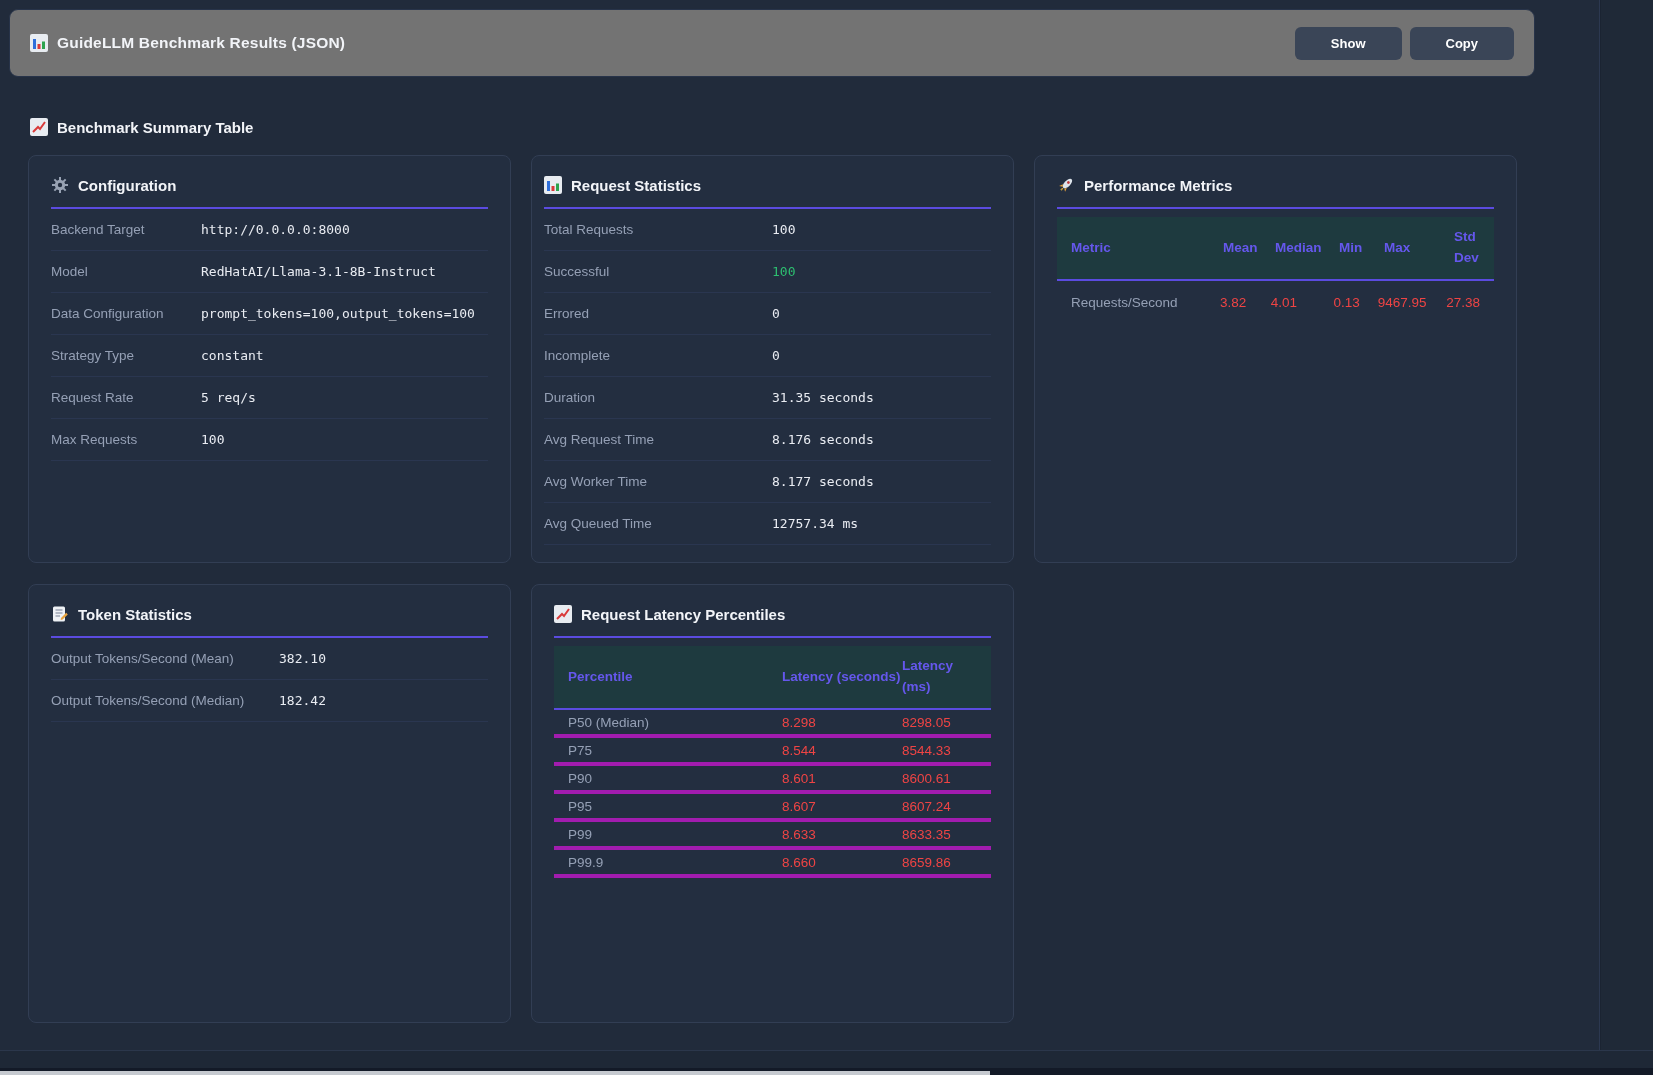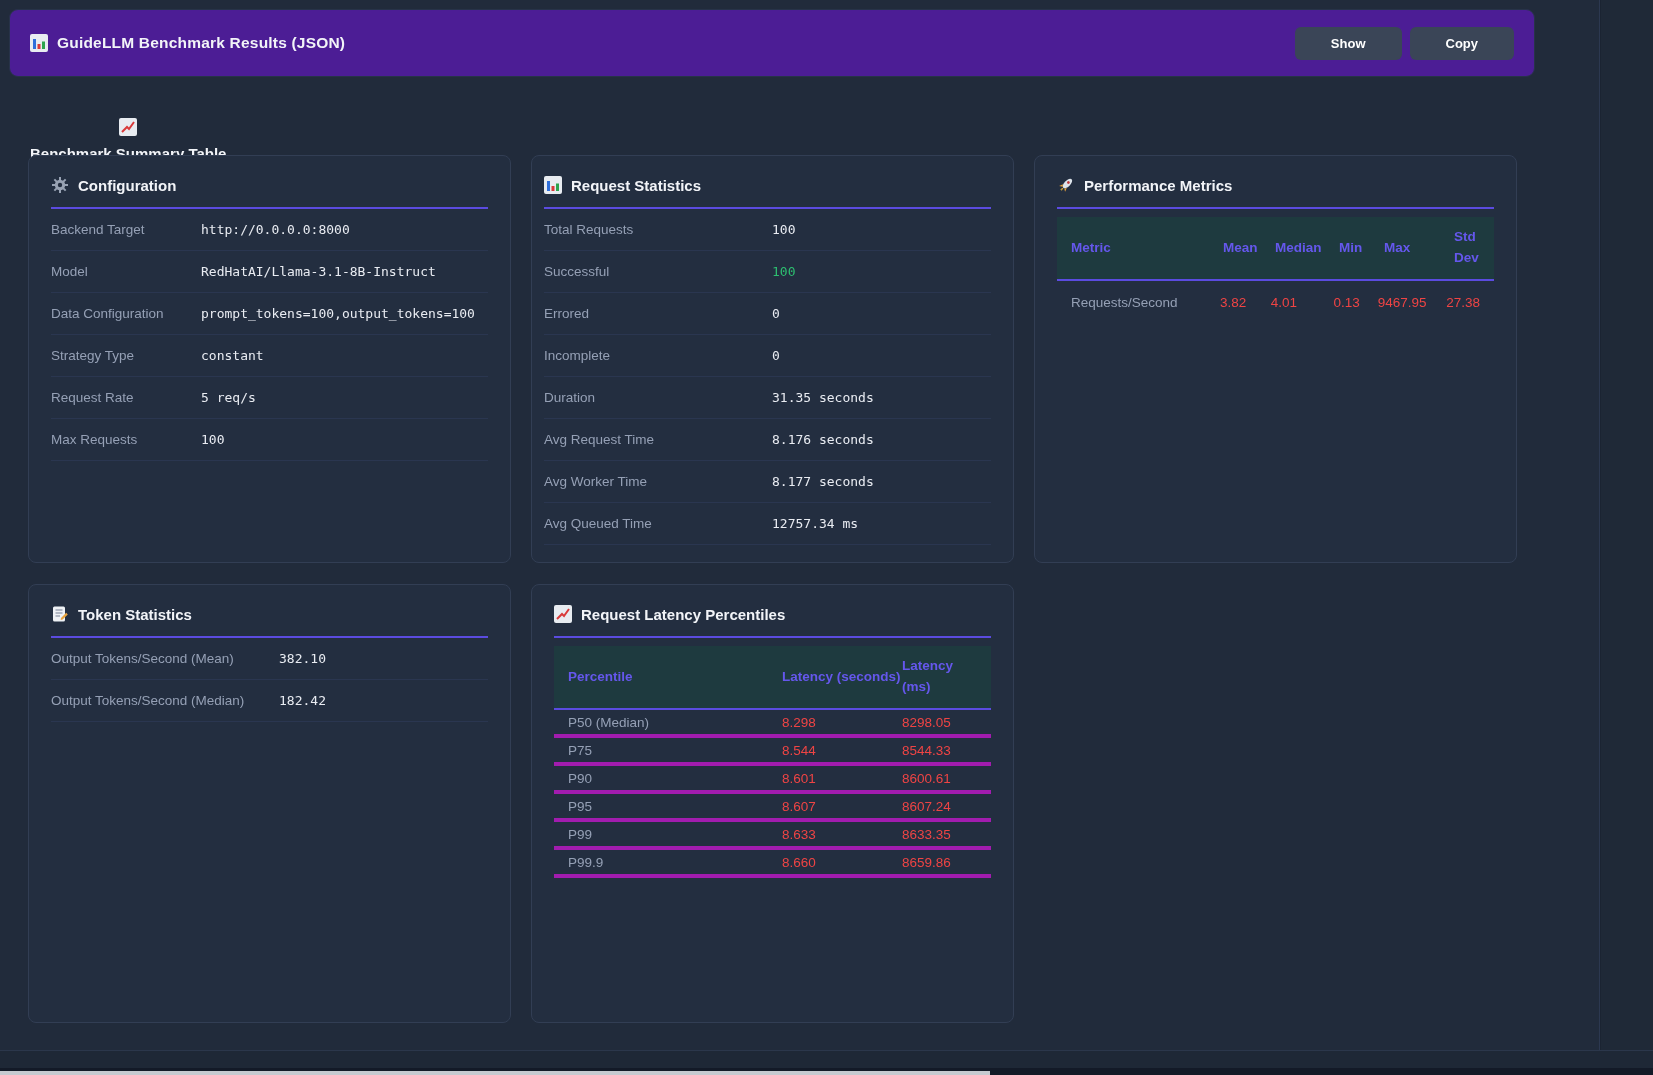--- a/index.html
+++ b/index.html
@@ -28,37 +28,37 @@
     background:#131a27;
   }
   .bottom-light-strip {
     position:absolute; left:0; top:1071px; width:990px; height:4px;
     background:#c6cad0;
   }
 
   
   .topbar {
     position:absolute; left:9px; top:9px; width:1526px; height:68px;
-    background:#4c1d95; border:1px solid #273349; border-radius:9px;
+    background:#737373; border:1px solid #273349; border-radius:9px;
     display:flex; align-items:center; justify-content:space-between;
     padding:0 20px;
   }
   .title-wrap { display:flex; align-items:center; gap:9px; }
   .topbar h1 { font-size:15.5px; font-weight:700; color:#f2f4f8; letter-spacing:.2px; }
   .topbar-buttons { display:flex; gap:8px; }
   .btn {
     background:#3a4557; color:#fff; border:none; border-radius:6px;
     font-family:"Liberation Sans", sans-serif;
     font-size:13px; font-weight:700; padding:9px 36px; cursor:pointer;
   }
 
   
   .section-heading {
     position:absolute; left:30px; top:118px;
-    display:flex; align-items:center; gap:9px;flex-direction:column;
+    display:flex; align-items:center; gap:9px;
   }
   .section-heading h2 { font-size:15px; font-weight:700; color:#f2f4f8; }
 
   .icon { display:inline-flex; width:18px; height:18px; flex-shrink:0; }
   .icon svg { width:18px; height:18px; }
 
   
   .card {
     position:absolute; width:483px;
     background:#232e40; border:1px solid #323e54; border-radius:8px;

